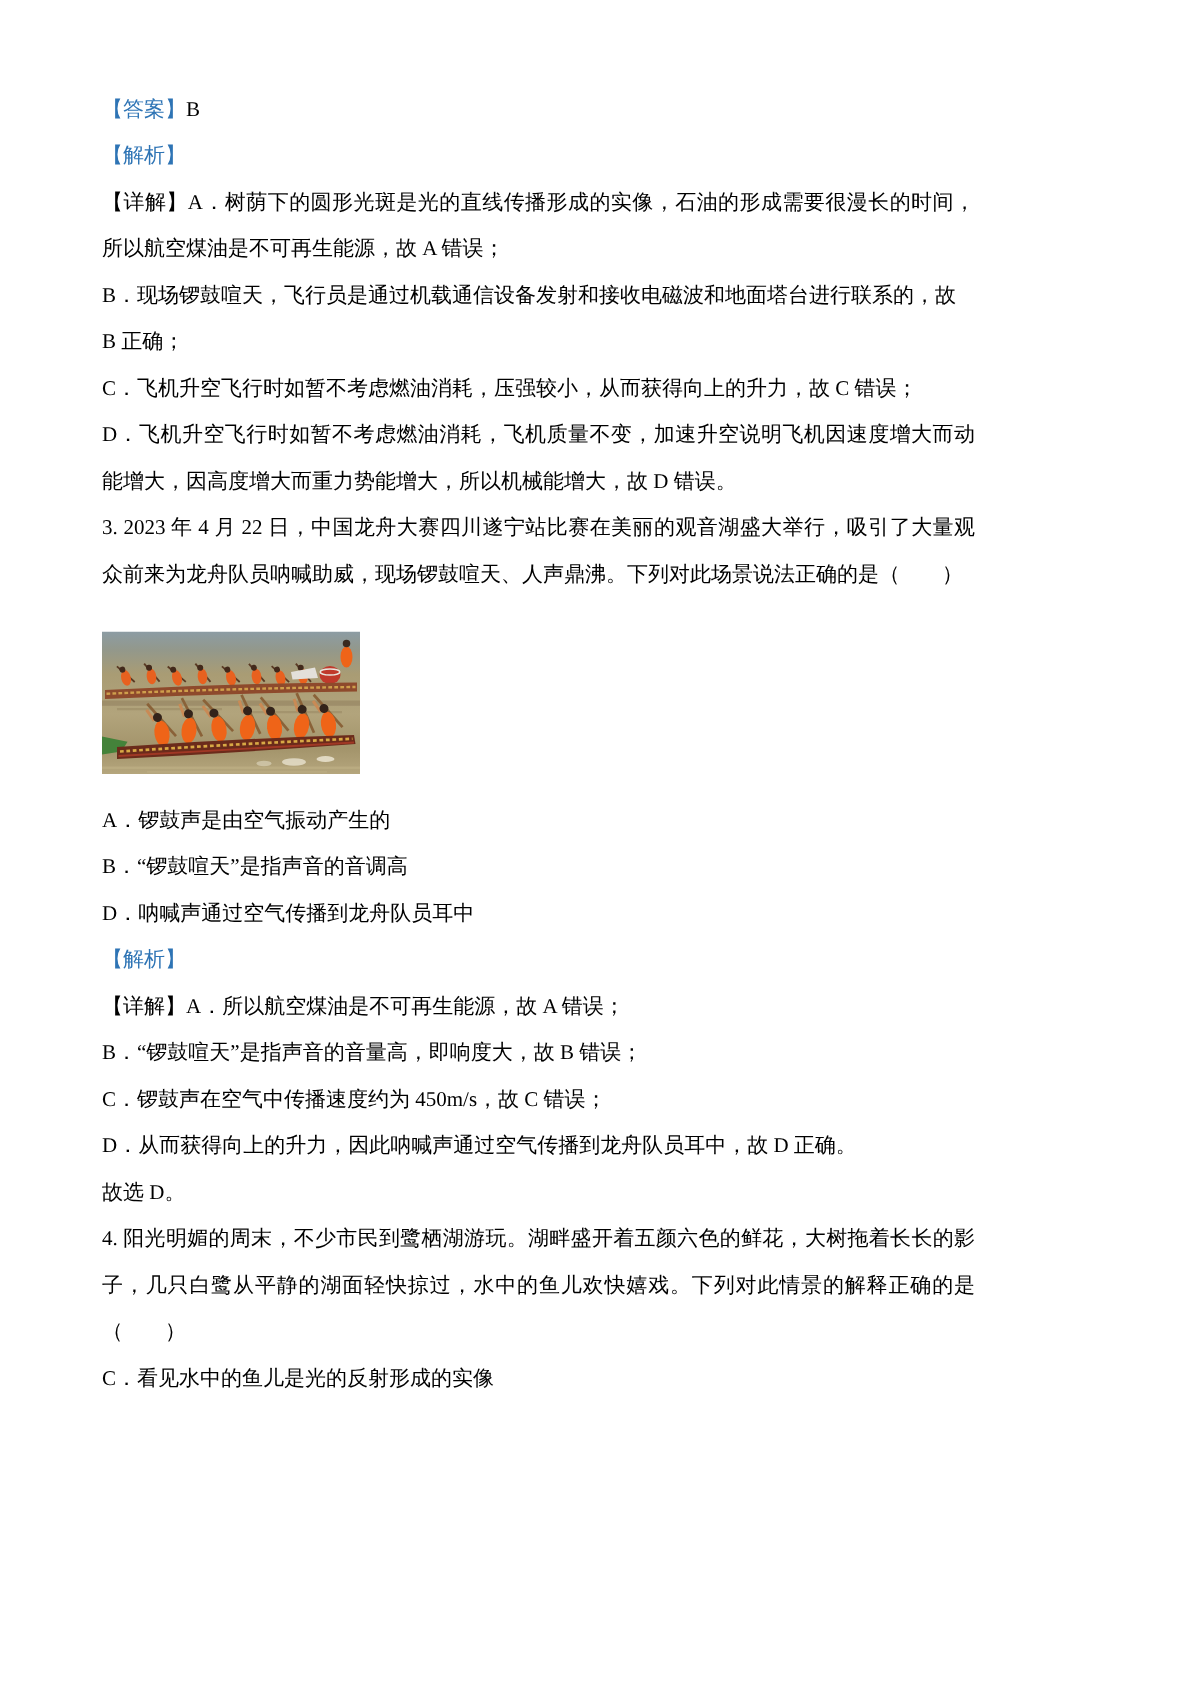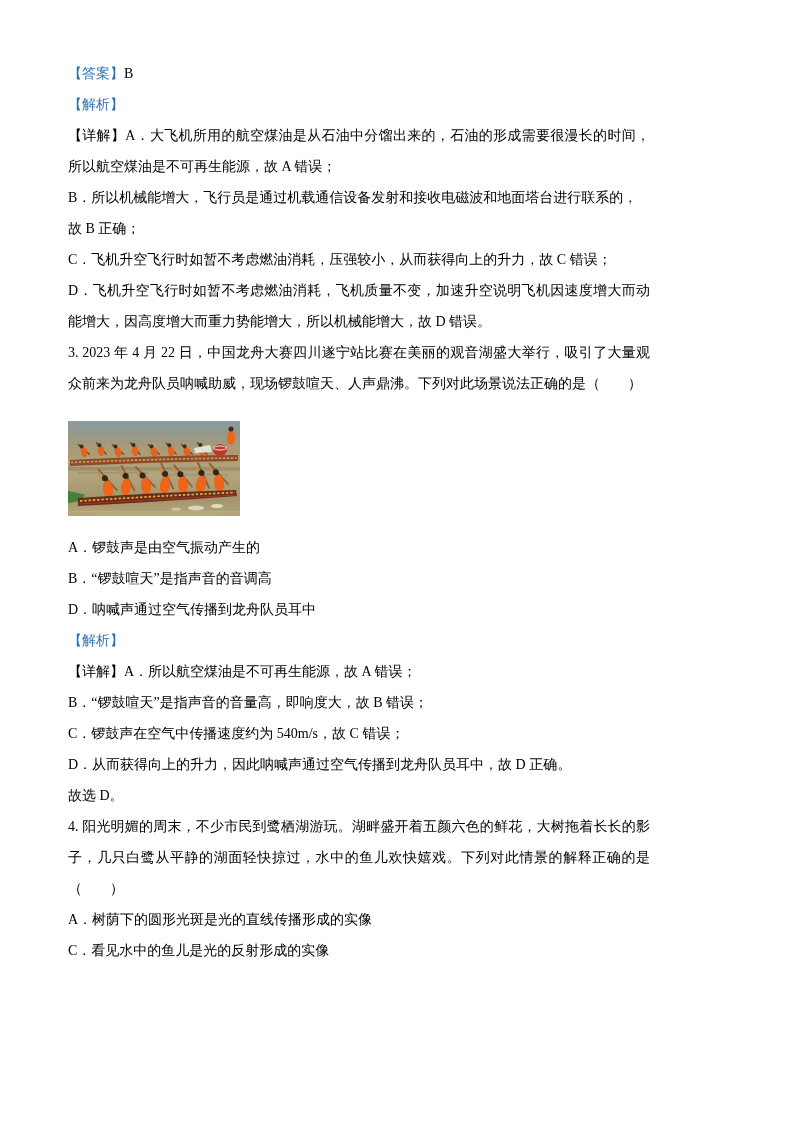--- a/index.html
+++ b/index.html
@@ -22,22 +22,22 @@
 </style>
 </head>
 <body>
 
 <div class="page">
 
   <p><span class="blue">【答案】</span><span>B</span></p>
 
   <p><span class="blue">【解析】</span></p>
 
-  <p class="just">【详解】A．大飞机所用的航空煤油是从石油中分馏出来的，石油的形成需要很漫长的时间，所以航空煤油是不可再生能源，故 A 错误；</p>
-  <p>B．所以机械能增大，飞行员是通过机载通信设备发射和接收电磁波和地面塔台进行联系的，故 B 正确；</p>
+  <p class="just">【详解】A．树荫下的圆形光斑是光的直线传播形成的实像，石油的形成需要很漫长的时间，所以航空煤油是不可再生能源，故 A 错误；</p>
+  <p>B．现场锣鼓喧天，飞行员是通过机载通信设备发射和接收电磁波和地面塔台进行联系的，故 B 正确；</p>
   <p>C．飞机升空飞行时如暂不考虑燃油消耗，压强较小，从而获得向上的升力，故 C 错误；</p>
   <p class="just">D．飞机升空飞行时如暂不考虑燃油消耗，飞机质量不变，加速升空说明飞机因速度增大而动能增大，因高度增大而重力势能增大，所以机械能增大，故 D 错误。</p>
 
   <p class="just">3. 2023 年 4 月 22 日，中国龙舟大赛四川遂宁站比赛在美丽的观音湖盛大举行，吸引了大量观众前来为龙舟队员呐喊助威，现场锣鼓喧天、人声鼎沸。下列对此场景说法正确的是（　　）</p>
 
   <div class="photo">
     <svg width="172" height="95" viewBox="0 0 172 95" xmlns="http://www.w3.org/2000/svg">
       <defs>
         <linearGradient id="wg" x1="0" y1="0" x2="0" y2="1">
           <stop offset="0" stop-color="#8c9ca4"></stop>
@@ -105,22 +105,21 @@
 
   <p>A．锣鼓声是由空气振动产生的</p>
   <p>B．“锣鼓喧天”是指声音的音调高</p>
   <p>D．呐喊声通过空气传播到龙舟队员耳中</p>
 
 
   <p><span class="blue">【解析】</span></p>
 
   <p>【详解】A．所以航空煤油是不可再生能源，故 A 错误；</p>
   <p>B．“锣鼓喧天”是指声音的音量高，即响度大，故 B 错误；</p>
-  <p>C．锣鼓声在空气中传播速度约为 540m/s，故 C 错误；</p>
+  <p>C．锣鼓声在空气中传播速度约为 450m/s，故 C 错误；</p>
   <p>D．从而获得向上的升力，因此呐喊声通过空气传播到龙舟队员耳中，故 D 正确。</p>
   <p>故选 D。</p>
 
   <p class="just">4. 阳光明媚的周末，不少市民到鹭栖湖游玩。湖畔盛开着五颜六色的鲜花，大树拖着长长的影子，几只白鹭从平静的湖面轻快掠过，水中的鱼儿欢快嬉戏。下列对此情景的解释正确的是（　　）</p>
 
-  <p>A．树荫下的圆形光斑是光的直线传播形成的实像</p>
   <p>C．看见水中的鱼儿是光的反射形成的实像</p>
 
 </div>
 
 </body></html>

